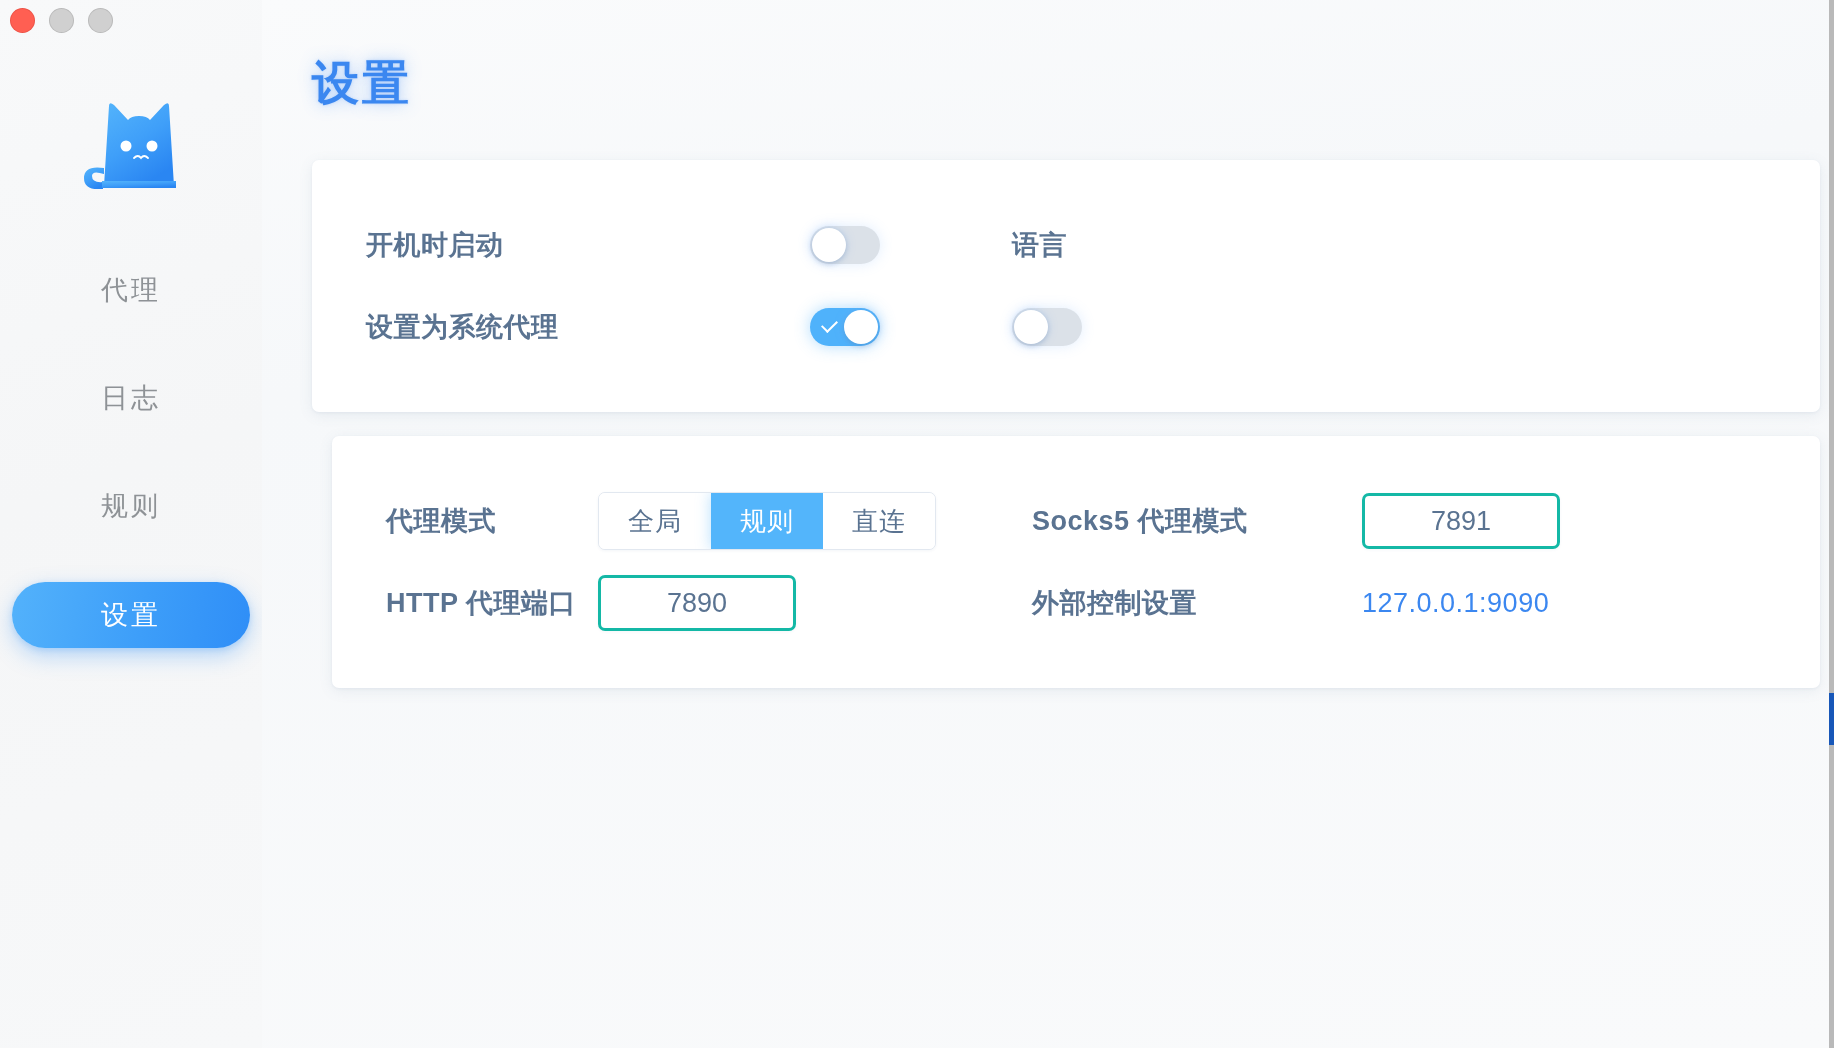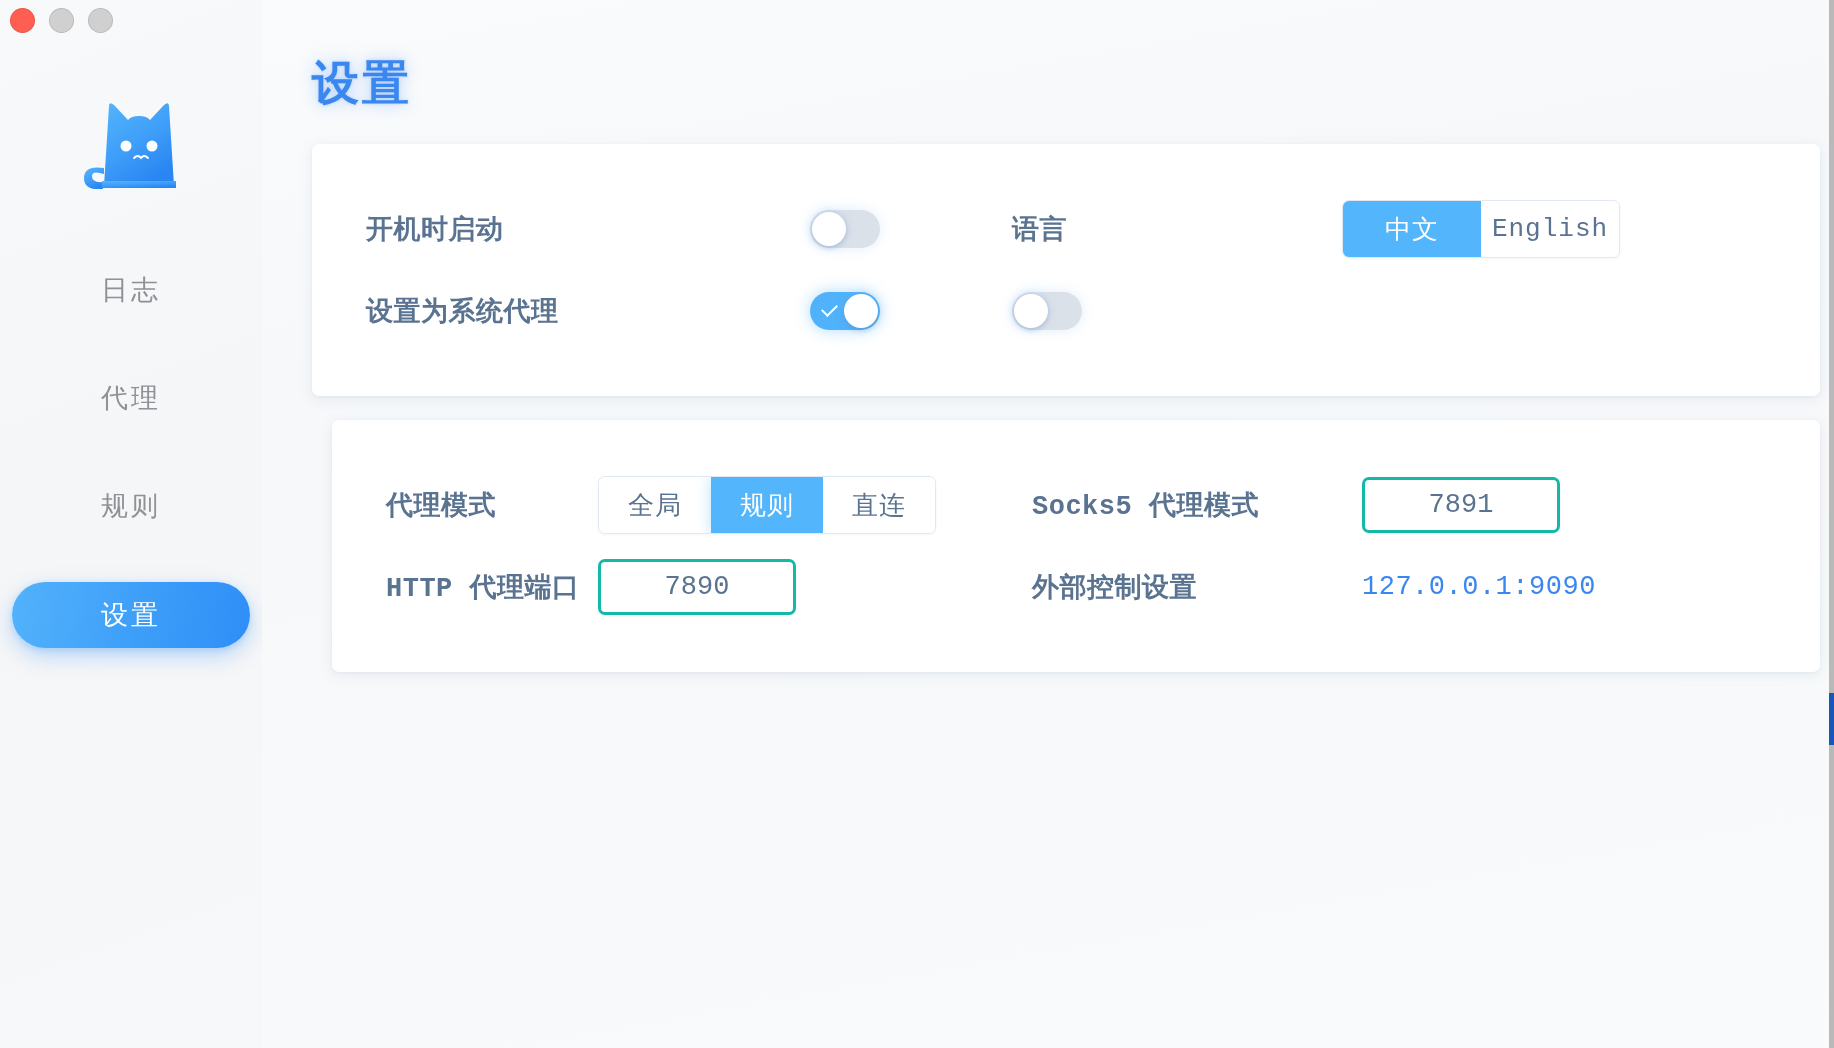--- a/index.html
+++ b/index.html
@@ -114,23 +114,22 @@
     font-size: 47px;
     font-weight: bold;
     color: #3b87f0;
     letter-spacing: 3px;
     text-shadow: 0 0 16px rgba(80,150,250,0.42), 0 0 3px rgba(80,150,250,0.30);
   }
 
   .cards {
     position: absolute;
     left: 50px;
-    top: 144px;
+    top: 160px;
     width: 1508px;
-    font-family: Liberation Mono, monospace;
   }
 
   .card {
     background: #ffffff;
     border-radius: 7px;
     box-shadow: 0 3px 14px rgba(90,115,150,0.10), 0 1px 3px rgba(90,115,150,0.07);
     padding: 44px 0;
   }
   .card + .card { margin-top: 24px; margin-left: 20px; }
 
@@ -299,24 +298,24 @@
 
         <circle cx="70" cy="78" r="5.5" fill="#ffffff"></circle>
         <circle cx="96" cy="78" r="5.5" fill="#ffffff"></circle>
 
         <path d="M78 90 Q82 86 85 90 Q88 86 92 90" stroke="#ffffff" stroke-width="1.8" fill="none" stroke-linecap="round"></path>
       </svg>
     </div>
 
     <nav class="nav">
       <div class="nav-item">
-        <span>日志</span>
+        <span>代理</span>
       </div>
       <div class="nav-item">
-        <span>代理</span>
+        <span>日志</span>
       </div>
       <div class="nav-item">
         <span>规则</span>
       </div>
       <div class="nav-item active">
         <span>设置</span>
       </div>
     </nav>
   </aside>
 
@@ -330,24 +329,20 @@
 
         <div class="row">
           <div class="cell cell-left">
             <span class="lbl lbl-w-a">开机时启动</span>
             <div class="toggle off">
               <div class="knob"></div>
             </div>
           </div>
           <div class="cell cell-right">
             <span class="lbl lbl-w-b">语言</span>
-            <div class="segmented seg-lang">
-              <div class="seg active">中文</div>
-              <div class="seg">English</div>
-            </div>
           </div>
         </div>
 
         <div class="row">
           <div class="cell cell-left">
             <span class="lbl lbl-w-a">设置为系统代理</span>
             <div class="toggle on">
               <div class="tick"></div>
               <div class="knob"></div>
             </div>

